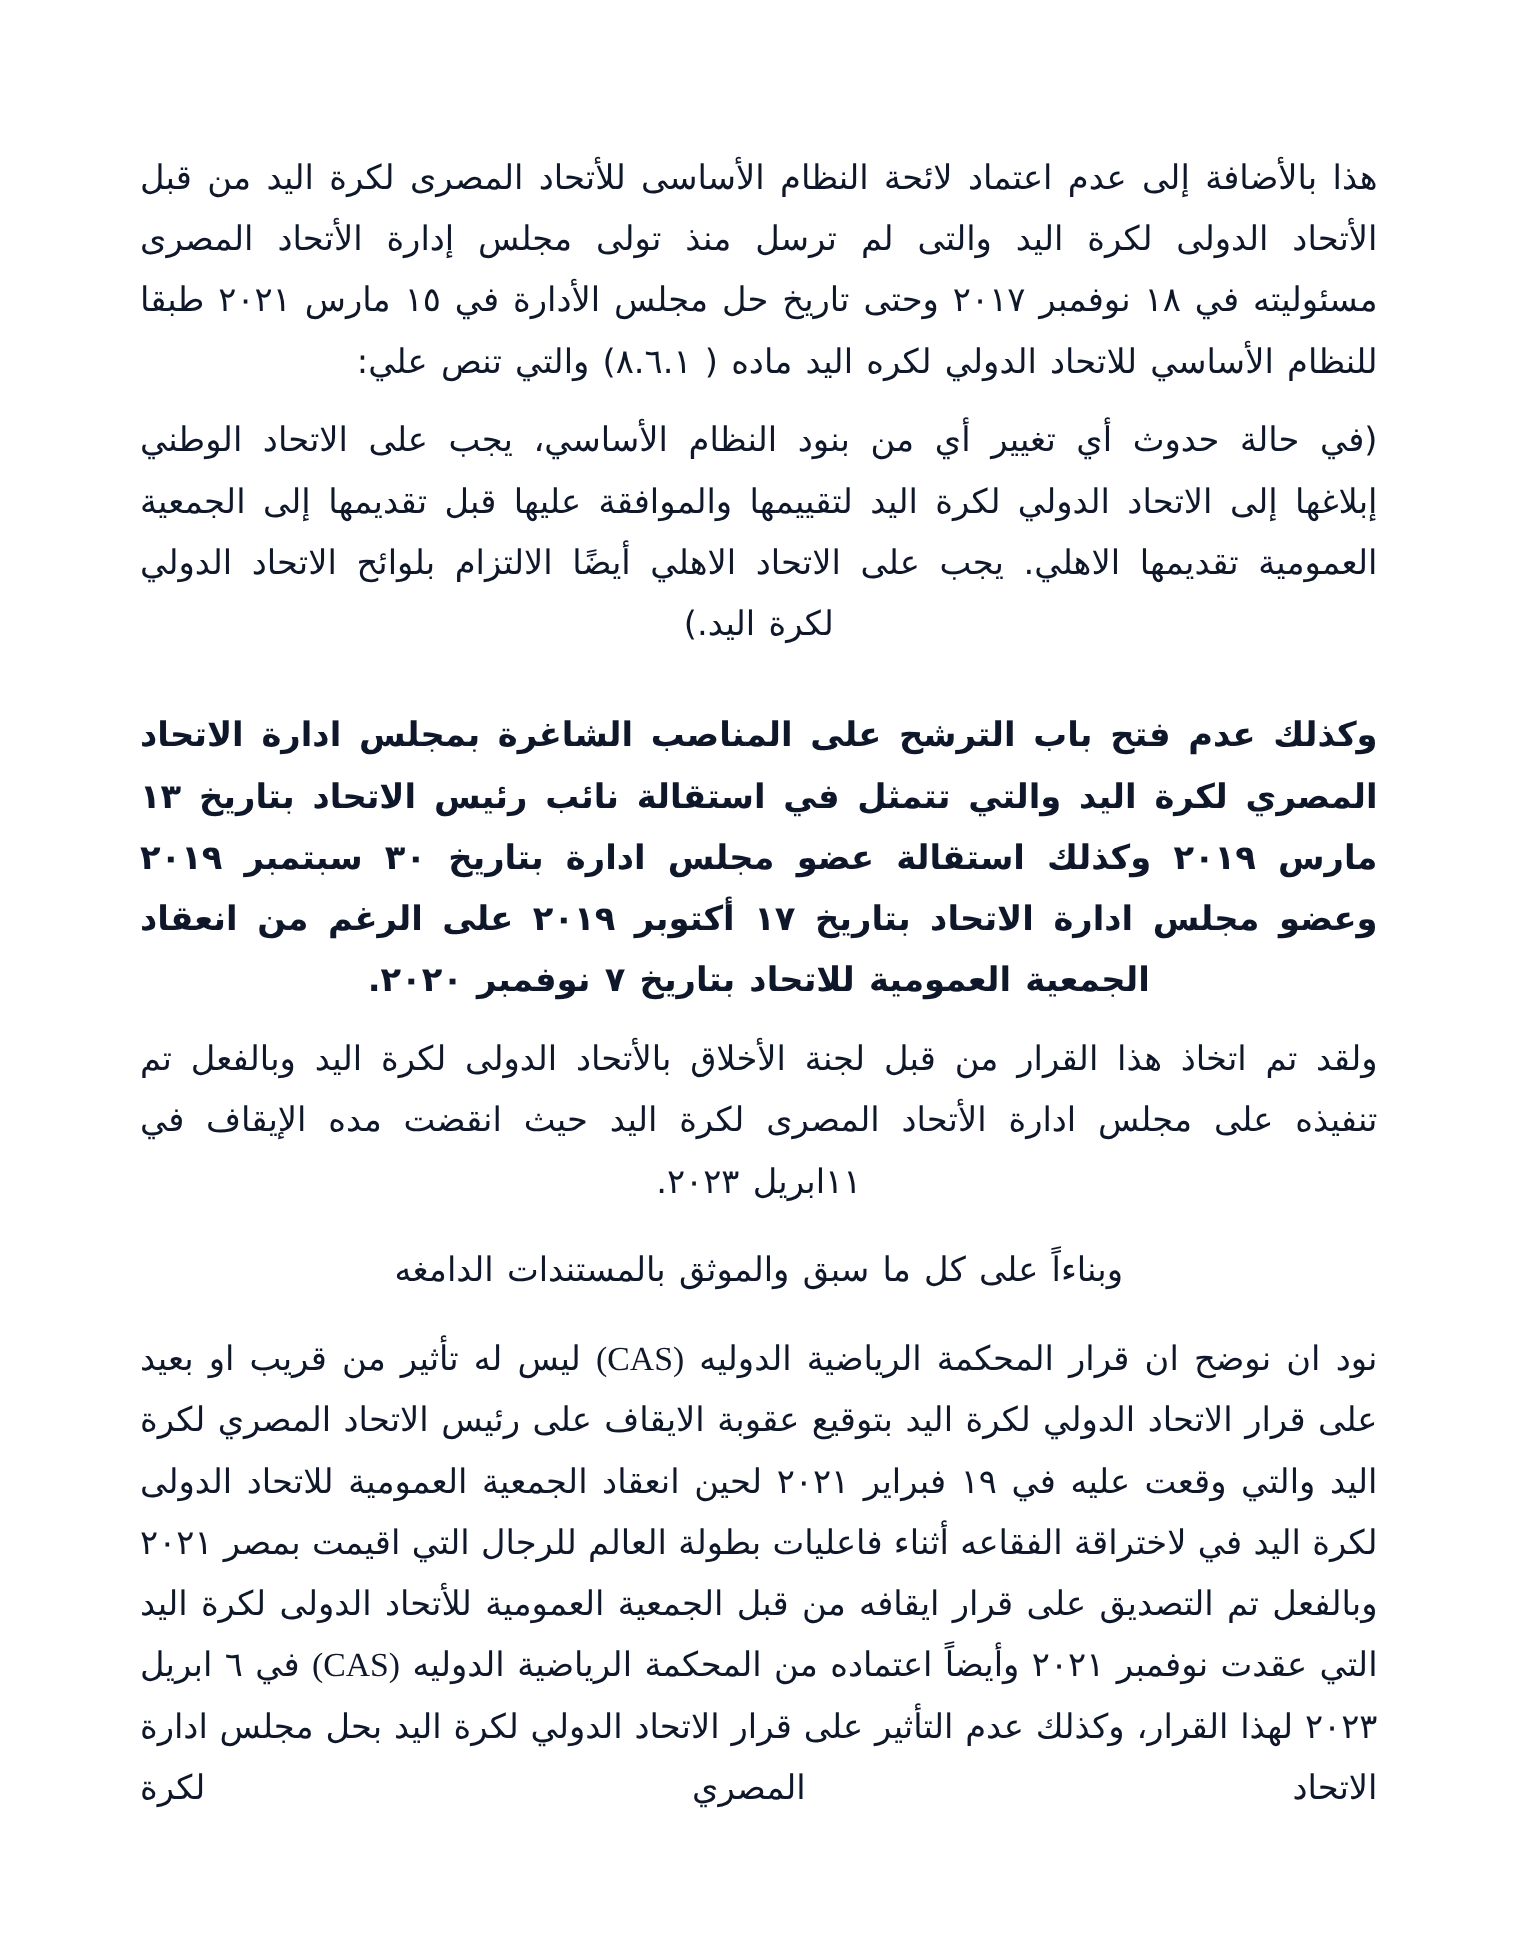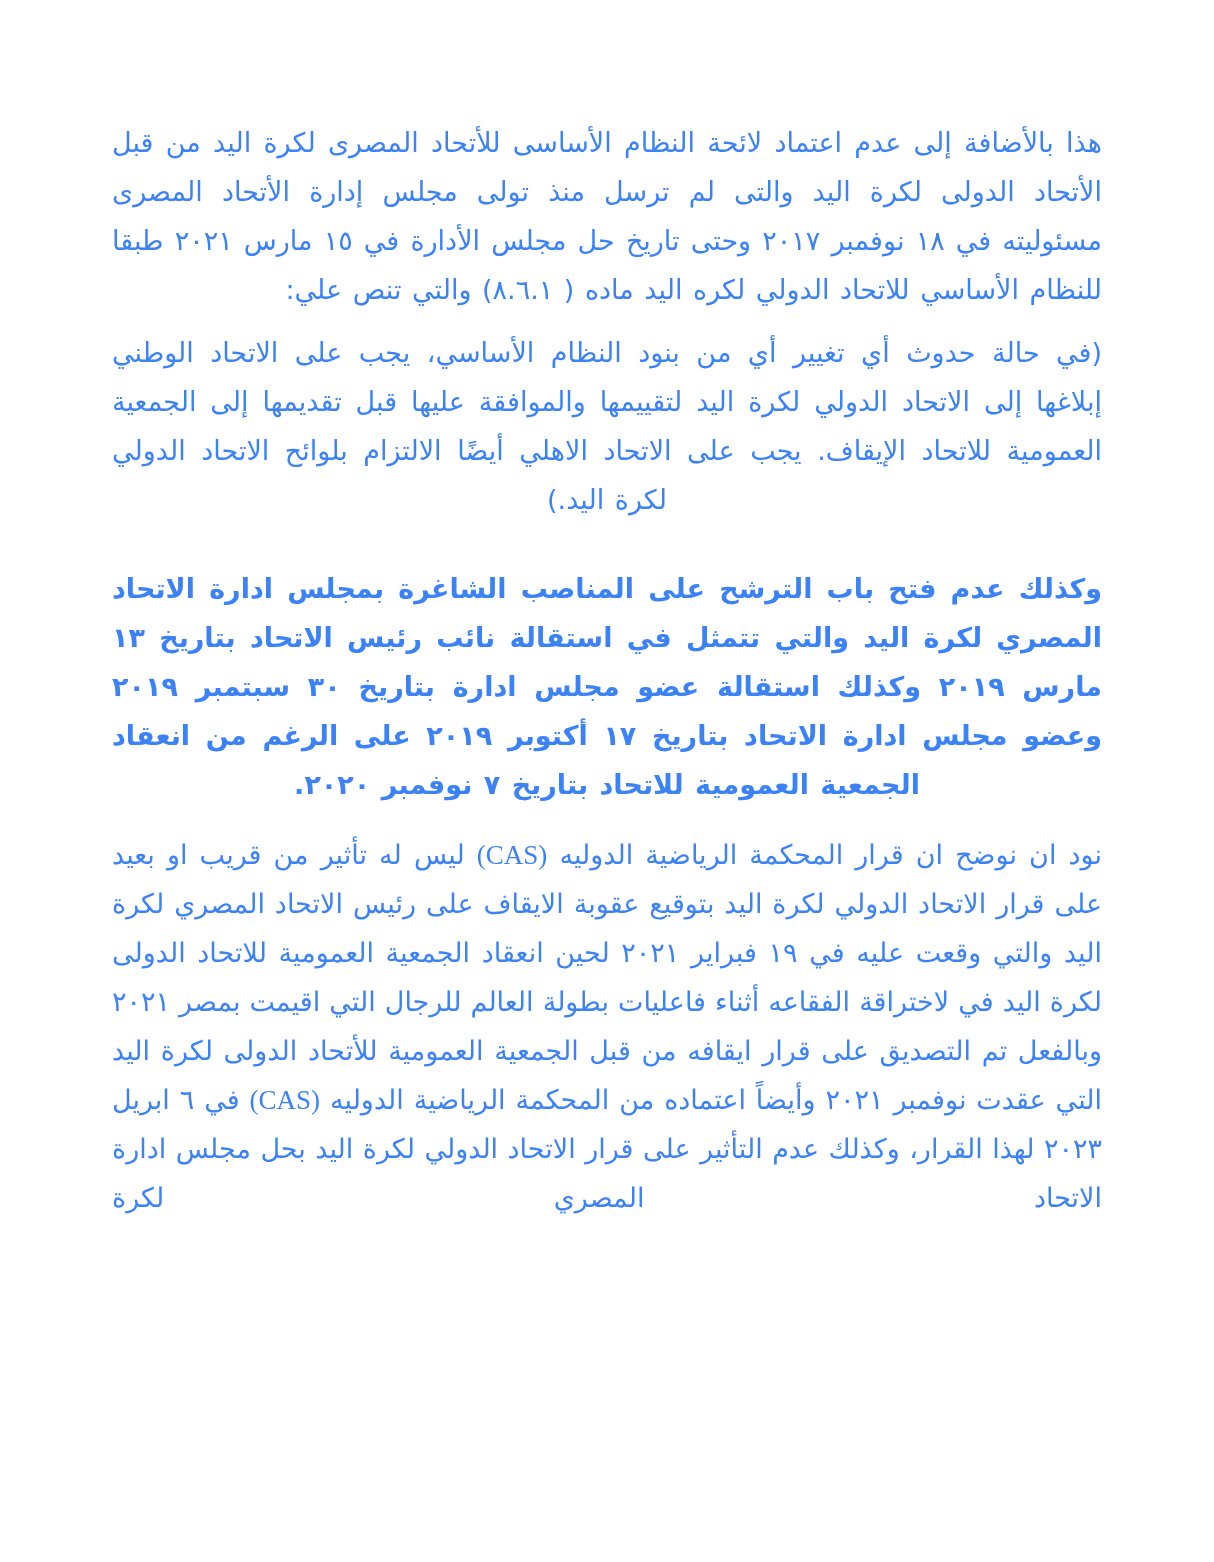--- a/index.html
+++ b/index.html
@@ -10,21 +10,21 @@
   }
   .page {
     position: relative;
     width: 1214px;
     height: 1562px;
     box-sizing: border-box;
     background: #ffffff;
     padding: 118px 112px 0 112px;
     direction: rtl;
     font-family: "DejaVu Sans", sans-serif;
-    color: #3b82f6;
+    color: #0f172a;
   }
   .para {
     margin: 0 0 14px 0;
     font-size: 27px;
     line-height: 49px;
     word-spacing: 2px;
     white-space: normal;
   }
   
   .justify {
@@ -49,17 +49,19 @@
   }
   .gap-large  { margin-top: 40px; font-weight: bold; }
   .gap-medium { margin-top: 22px; }
 </style>
 </head>
 <body>
 
 <main class="page">
   <div id="paragraphs">
       <p class="para justify">هذا بالأضافة إلى عدم اعتماد لائحة النظام الأساسى للأتحاد المصرى لكرة اليد من قبل الأتحاد الدولى لكرة اليد والتى لم ترسل منذ تولى مجلس إدارة الأتحاد المصرى مسئوليته في ١٨ نوفمبر ٢٠١٧ وحتى تاريخ حل مجلس الأدارة في ١٥ مارس ٢٠٢١ طبقا للنظام الأساسي للاتحاد الدولي لكره اليد ماده ( ٨.٦.١) والتي تنص علي:</p>
-      <p class="para justify-center-last">(في حالة حدوث أي تغيير أي من بنود النظام الأساسي، يجب على الاتحاد الوطني إبلاغها إلى الاتحاد الدولي لكرة اليد لتقييمها والموافقة عليها قبل تقديمها إلى الجمعية العمومية للاتحاد الإيقاف. يجب على الاتحاد الاهلي أيضًا الالتزام بلوائح الاتحاد الدولي لكرة اليد.)</p>
+      <p class="para justify-center-last">(في حالة حدوث أي تغيير أي من بنود النظام الأساسي، يجب على الاتحاد الوطني إبلاغها إلى الاتحاد الدولي لكرة اليد لتقييمها والموافقة عليها قبل تقديمها إلى الجمعية العمومية تقديمها الاهلي. يجب على الاتحاد الاهلي أيضًا الالتزام بلوائح الاتحاد الدولي لكرة اليد.)</p>
       <p class="para justify-center-last gap-large">وكذلك عدم فتح باب الترشح على المناصب الشاغرة بمجلس ادارة الاتحاد المصري لكرة اليد والتي تتمثل في استقالة نائب رئيس الاتحاد بتاريخ ١٣ مارس ٢٠١٩ وكذلك استقالة عضو مجلس ادارة بتاريخ ٣٠ سبتمبر ٢٠١٩ وعضو مجلس ادارة الاتحاد بتاريخ ١٧ أكتوبر ٢٠١٩ على الرغم من انعقاد الجمعية العمومية للاتحاد بتاريخ ٧ نوفمبر ٢٠٢٠.</p>
+      <p class="para justify-center-last">ولقد تم اتخاذ هذا القرار من قبل لجنة الأخلاق بالأتحاد الدولى لكرة اليد وبالفعل تم تنفيذه على مجلس ادارة الأتحاد المصرى لكرة اليد حيث انقضت مده الإيقاف في ١١ابريل ٢٠٢٣.</p>
+      <p class="para center gap-medium">وبناءاً على كل ما سبق والموثق بالمستندات الدامغه</p>
       <p class="para justify-full-last gap-medium">نود ان نوضح ان قرار المحكمة الرياضية الدوليه (CAS)  ليس له تأثير من قريب او بعيد على قرار الاتحاد الدولي لكرة اليد بتوقيع عقوبة الايقاف على رئيس الاتحاد المصري لكرة اليد والتي وقعت عليه في ١٩ فبراير ٢٠٢١ لحين انعقاد الجمعية العمومية للاتحاد الدولى لكرة اليد في لاختراقة الفقاعه أثناء فاعليات بطولة العالم للرجال التي اقيمت بمصر ٢٠٢١ وبالفعل تم التصديق على قرار ايقافه من قبل الجمعية العمومية للأتحاد الدولى لكرة اليد التي عقدت نوفمبر ٢٠٢١ وأيضاً اعتماده من المحكمة الرياضية الدوليه (CAS) في ٦ ابريل ٢٠٢٣ لهذا القرار، وكذلك عدم التأثير على قرار الاتحاد الدولي لكرة اليد بحل مجلس ادارة الاتحاد المصري لكرة</p>
     </div>
 </main>
 
 </body></html>

